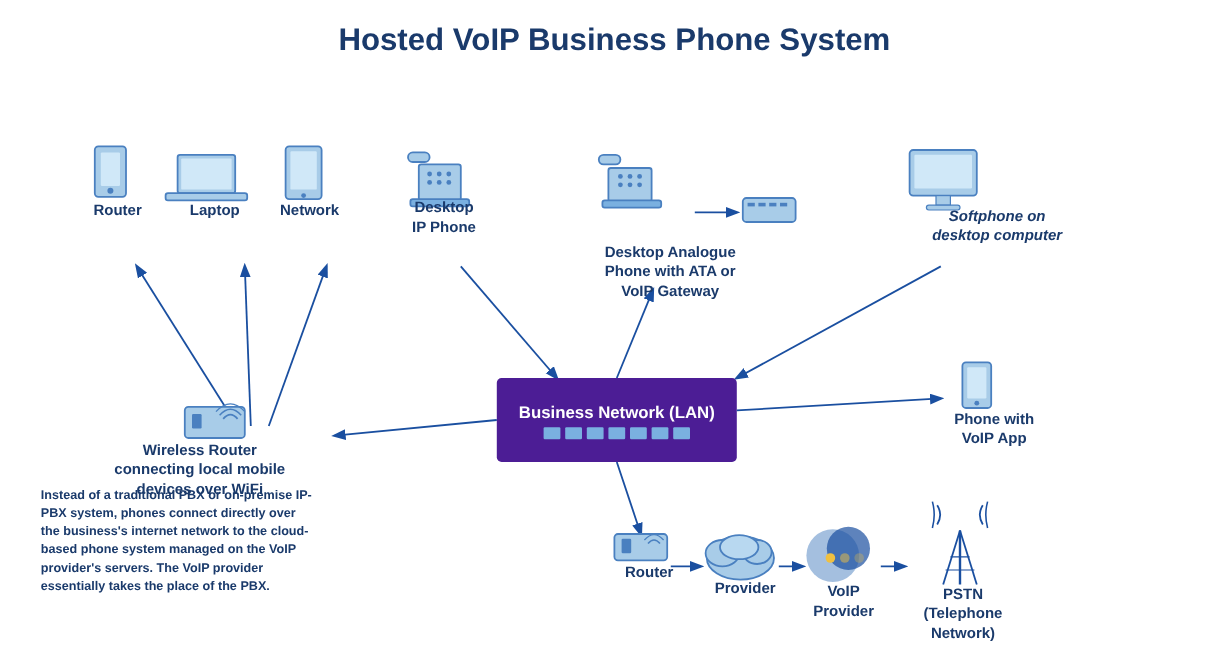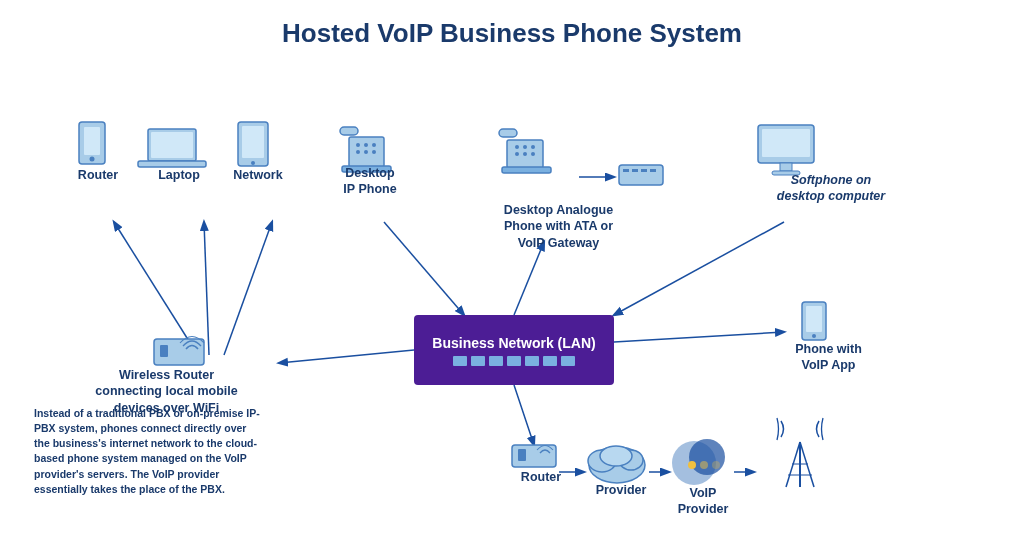--- a/index.html
+++ b/index.html
@@ -270,16 +270,19 @@
     </div>
 
     <div class="node" style="left:566px;top:415px;width:62px;">
       <div class="label-text">Provider</div>
     </div>
 
     <div class="node" style="left:644px;top:418px;width:70px;">
       <div class="label-text">VoIP<br>Provider</div>
     </div>
 
+    <div class="node" style="left:736px;top:420px;width:85px;">
+      <div class="label-text">PSTN<br>(Telephone<br>Network)</div>
+    </div>
 
     <div class="bottom-note">Instead of a traditional PBX or on-premise IP-PBX system, phones connect directly over the business's internet network to the cloud-based phone system managed on the VoIP provider's servers. The VoIP provider essentially takes the place of the PBX.</div>
   </div>
 </div>
 
 </body></html>

